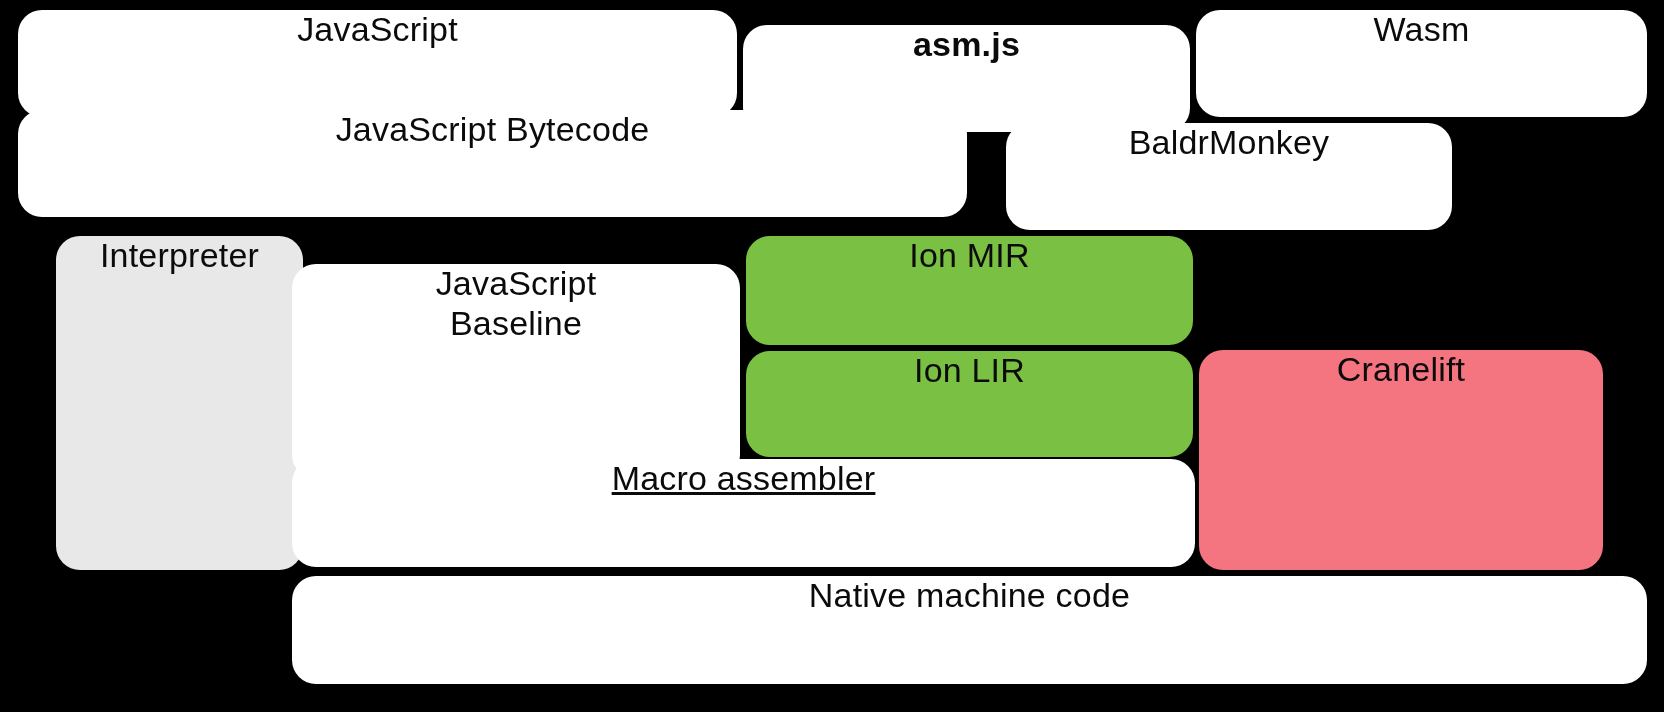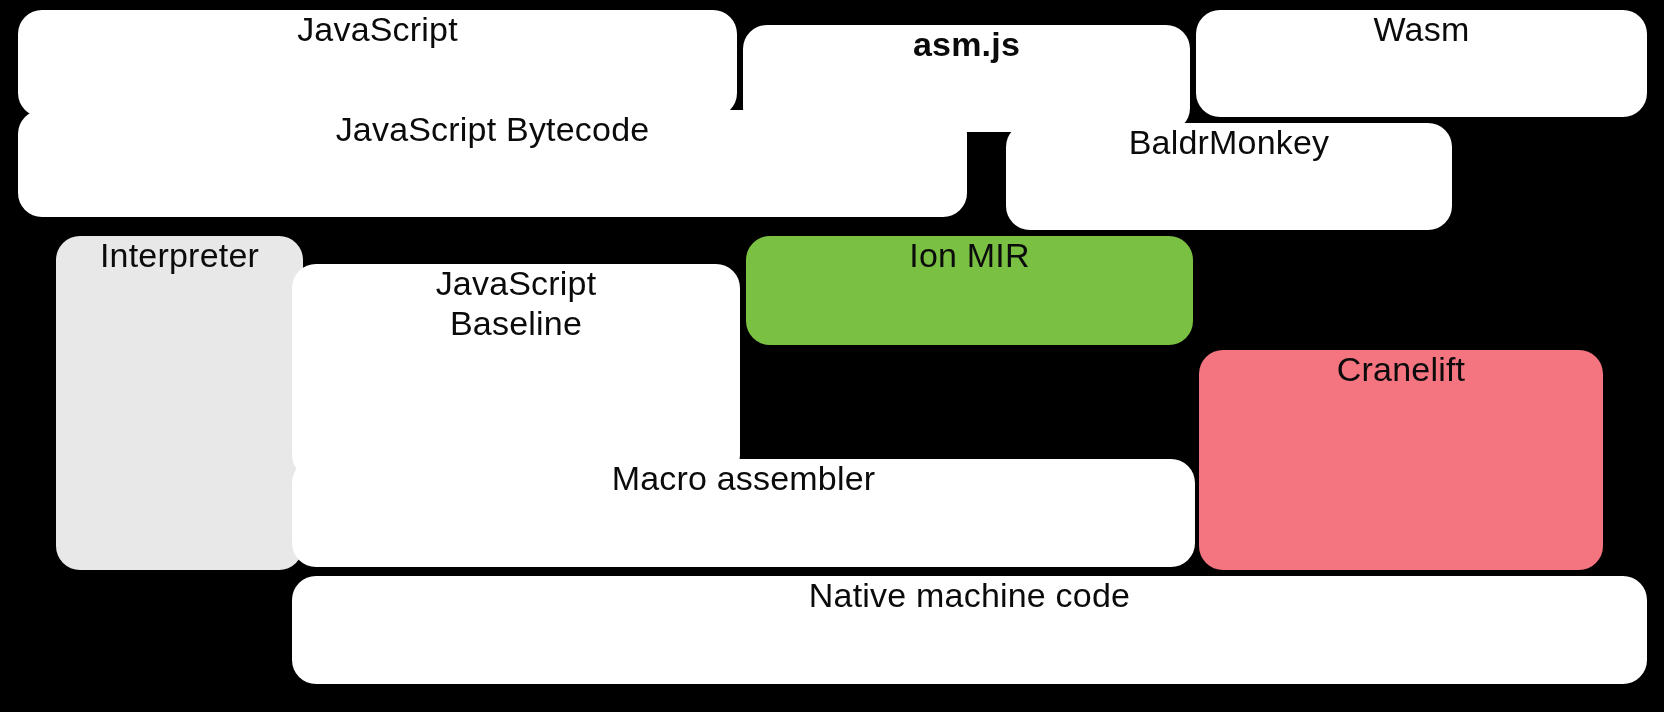--- a/index.html
+++ b/index.html
@@ -39,21 +39,21 @@
   #b-bytecode     { left: 18px;   top: 110px; width: 949px;  height: 107px; }
   #b-baldrmonkey  { left: 974px;  top: 123px; width: 446px;  height: 107px; margin-left: 32px; }
 
   
   #b-interpreter  { left: 8px;   top: 236px; width: 247px;  height: 334px; background: var(--c-interpreter, #e8e8e8); margin-left: 48px; }
   #b-baseline     { left: 292px;  top: 236px; width: 448px;  height: 215px; margin-top: 28px; }
   #b-baseline .lbl { max-width: 280px; }
   #b-ion-mir      { left: 746px;  top: 236px; width: 447px;  height: 109px; background: var(--c-ion, #7ac143); }
   #b-ion-lir      { left: 746px;  top: 351px; width: 447px;  height: 106px; background: var(--c-ion, #7ac143); }
   #b-cranelift    { left: 1199px; top: 350px; width: 404px;  height: 220px; background: var(--c-cranelift, #f47480); }
-  #b-macro        { left: 292px;  top: 459px; width: 903px;  height: 108px; }
+  #b-macro        { left: 292px;  top: 459px; width: 903px;  height: 108px; text-decoration: underline; }
 
   
   #b-native       { left: 292px;  top: 576px; width: 1355px; height: 108px; }
 </style>
 </head>
 <body>
 
 <div id="stage">
 
   <div class="block" id="b-javascript">
@@ -81,20 +81,23 @@
   </div>
 
   <div class="block" id="b-baseline">
     <span class="lbl">JavaScript Baseline</span>
   </div>
 
   <div class="block" id="b-ion-mir">
     <span class="lbl">Ion MIR</span>
   </div>
 
+  <div class="block" id="b-ion-lir">
+    <span class="lbl">Ion LIR</span>
+  </div>
 
   <div class="block" id="b-cranelift">
     <span class="lbl">Cranelift</span>
   </div>
 
   <div class="block" id="b-macro">
     <span class="lbl">Macro assembler</span>
   </div>
 
   <div class="block" id="b-native">

